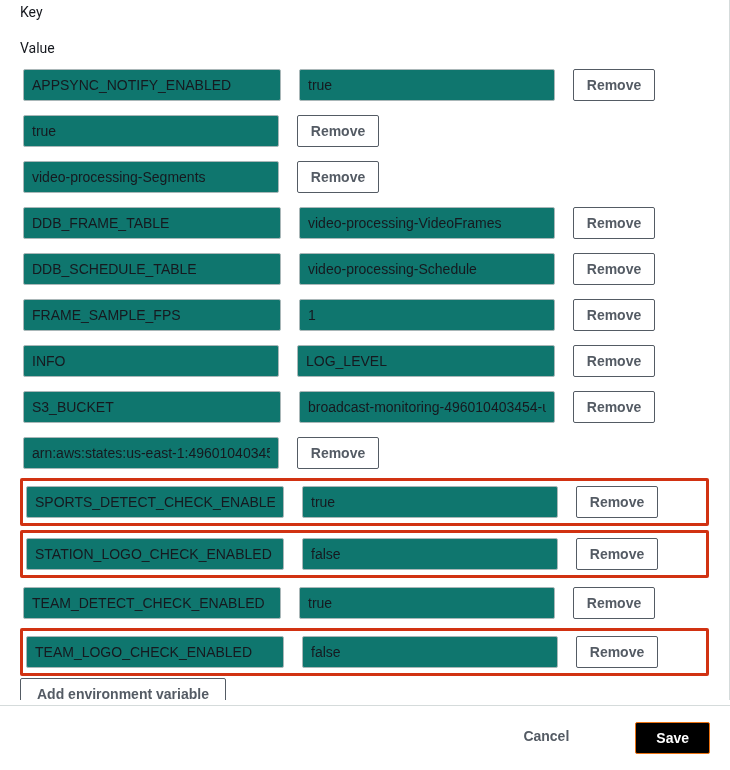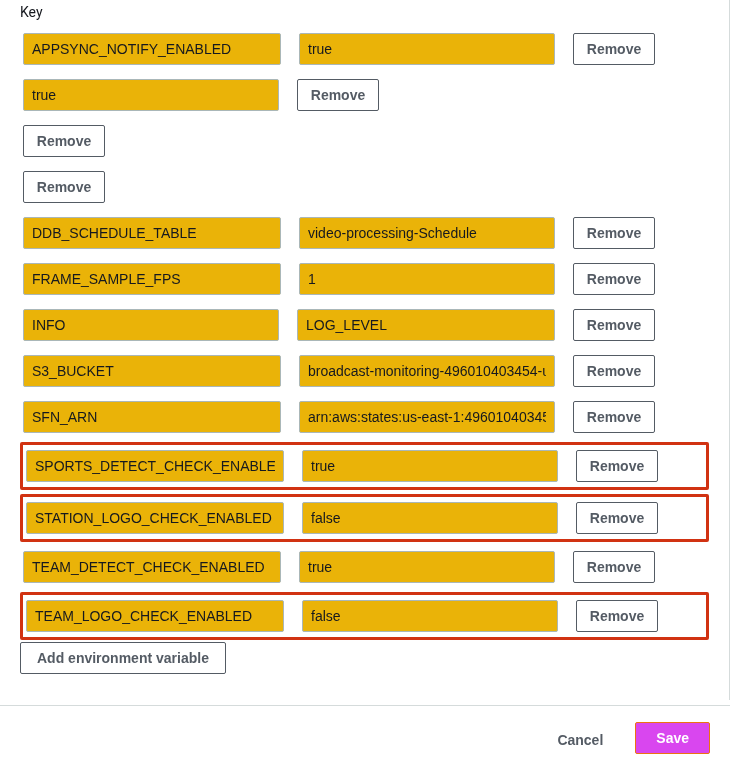--- a/index.html
+++ b/index.html
@@ -57,21 +57,21 @@
       margin-top: 2px;
       margin-bottom: 2px;
     }
     .env-input {
       height: 32px;
       border: 1px solid #aab7b8;
       border-radius: 2px;
       padding: 0 8px;
       font-size: 14px;
       color: #16191f;
-      background: #eab308;
+      background: #0f766e;
     }
     .key-input {
       width: 258px;
     }
     .value-input {
       width: 256px;
     }
     .remove-btn {
       width: 82px;
       height: 32px;
@@ -92,71 +92,76 @@
       font-size: 14px;
       font-weight: 700;
       cursor: pointer;
       padding: 0 16px;
     }
     .footer {
       border-top: 1px solid #d5dbdb;
       padding: 16px 20px;
       display: flex;
       justify-content: flex-end;
-      align-items: flex-end;
+      align-items: flex-start;
       gap: 16px;
       position: absolute;
       bottom: 0;
       left: 0;
       right: 0;
       background: #ffffff;
     }
     .cancel-btn {
       border: none;
       background: none;
       color: #545b64;
       font-size: 14px;
       font-weight: 700;
       cursor: pointer;
       padding: 6px 16px;
     }
     .save-btn {
       height: 32px;
       border: 1px solid #ec7211;
       border-radius: 2px;
-      background: #d946ef;
+      background: #000000;
       color: #ffffff;
       font-size: 14px;
       font-weight: 700;
       cursor: pointer;
       padding: 0 20px;
+      margin-left: 34px;
     }
   </style>
 </head>
 <body>
 
 <div class="container">
   <div class="header-row">
     <div class="header-key">Key</div>
+    <div class="header-value">Value</div>
   </div>
 
   <div class="env-rows" id="env-rows">
       <div class="env-row">
         <input type="text" class="env-input key-input" value="APPSYNC_NOTIFY_ENABLED" style="">
         <input type="text" class="env-input value-input" value="true" style="">
         <button class="remove-btn">Remove</button>
       </div>
       <div class="env-row">
         <input type="text" class="env-input value-input" value="true" style="">
         <button class="remove-btn">Remove</button>
       </div>
       <div class="env-row">
-        <button class="remove-btn">Remove</button>
-      </div>
-      <div class="env-row">
+        <input type="text" class="env-input value-input" value="video-processing-Segments" style="">
+        <button class="remove-btn">Remove</button>
+      </div>
+      <div class="env-row">
+        <input type="text" class="env-input key-input" value="DDB_FRAME_TABLE" style="">
+        <input type="text" class="env-input value-input" value="video-processing-VideoFrames" style="">
         <button class="remove-btn">Remove</button>
       </div>
       <div class="env-row">
         <input type="text" class="env-input key-input" value="DDB_SCHEDULE_TABLE" style="">
         <input type="text" class="env-input value-input" value="video-processing-Schedule" style="">
         <button class="remove-btn">Remove</button>
       </div>
       <div class="env-row">
         <input type="text" class="env-input key-input" value="FRAME_SAMPLE_FPS" style="">
         <input type="text" class="env-input value-input" value="1" style="">
@@ -166,21 +171,20 @@
         <input type="text" class="env-input value-input" value="INFO" style="">
         <input type="text" class="env-input key-input" value="LOG_LEVEL" style="">
         <button class="remove-btn">Remove</button>
       </div>
       <div class="env-row">
         <input type="text" class="env-input key-input" value="S3_BUCKET" style="">
         <input type="text" class="env-input value-input" value="broadcast-monitoring-496010403454-u" style="">
         <button class="remove-btn">Remove</button>
       </div>
       <div class="env-row">
-        <input type="text" class="env-input key-input" value="SFN_ARN" style="">
         <input type="text" class="env-input value-input" value="arn:aws:states:us-east-1:496010403454" style="">
         <button class="remove-btn">Remove</button>
       </div>
       <div class="env-row highlighted">
         <input type="text" class="env-input key-input" value="SPORTS_DETECT_CHECK_ENABLED" style="">
         <input type="text" class="env-input value-input" value="true" style="">
         <button class="remove-btn">Remove</button>
       </div>
       <div class="env-row highlighted">
         <input type="text" class="env-input key-input" value="STATION_LOGO_CHECK_ENABLED" style="">

